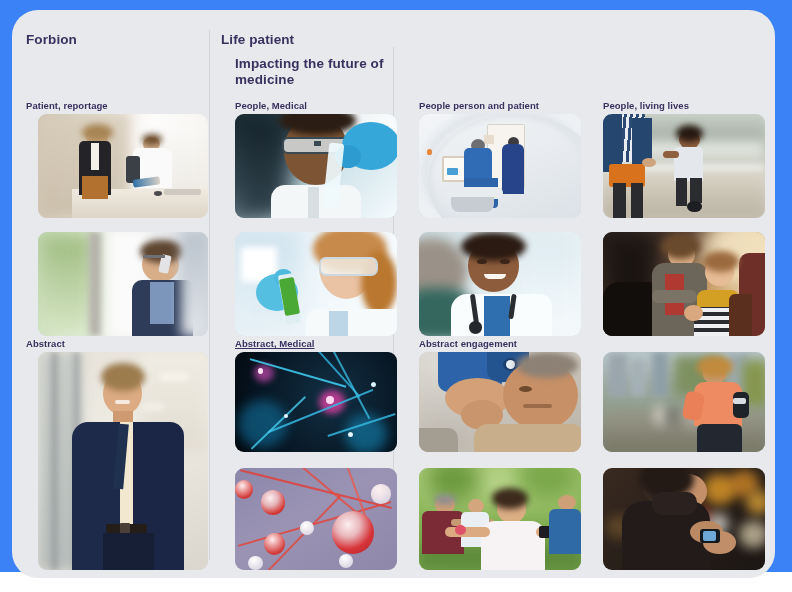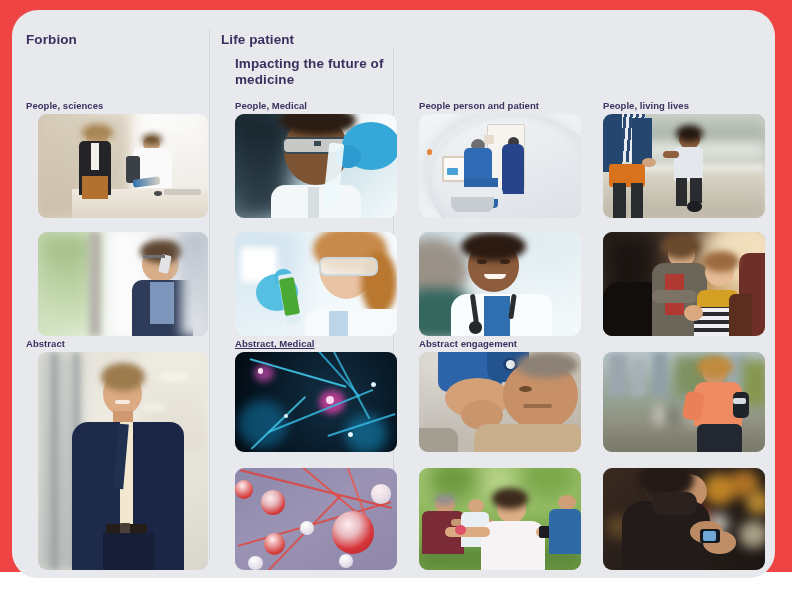--- a/index.html
+++ b/index.html
@@ -11,21 +11,21 @@
     width: 792px;
     height: 592px;
     font-family: "Liberation Sans", sans-serif;
     overflow: hidden;
   }
 
   #stage {
     position: relative;
     width: 792px;
     height: 572px;
-    background: #ef4444;
+    background: #3b82f6;
   }
 
   
   #panel {
     position: absolute;
     left: 12px;
     top: 10px;
     width: 763px;
     height: 568px;
     background: #e8e9ec;
@@ -106,21 +106,21 @@
     <div class="divider" id="divider-1"></div>
     <div class="divider" id="divider-2"></div>
 
     <div class="group-title" id="title-forbion">Forbion</div>
 
     <div class="group-title" id="title-life">Life patient</div>
 
     <div class="section-title" id="subtitle-medicine">Impacting the future of medicine</div>
 
 
-    <div class="caption" style="left:14px; top:90px;">People, sciences</div>
+    <div class="caption" style="left:14px; top:90px;">Patient, reportage</div>
 
     <div class="tile" style="left:26px; top:104px; width:170px; height:104px;">
       <div class="scene" style="background:linear-gradient(100deg,#cfc3b0 0%,#e9e2d7 38%,#fdfcfa 62%,#f2efe9 100%);"></div>
       <div class="rectblob soft2" style="left:0;top:0;width:55%;height:100%;background:linear-gradient(180deg,#d8cdbb,#c9bda8);opacity:.85;"></div>
       <div class="rectblob soft3" style="left:58%;top:0;width:42%;height:100%;background:linear-gradient(160deg,#ffffff,#e8e4dc);"></div>
 
       <div class="rectblob" style="left:20%;top:72%;width:80%;height:28%;background:linear-gradient(180deg,#efe9df,#ded5c7);"></div>
 
       <div class="blob" style="left:28%;top:13%;width:13%;height:17%;background:#caa882;"></div>
       <div class="blob soft" style="left:26%;top:10%;width:18%;height:16%;background:#a88655;"></div>

